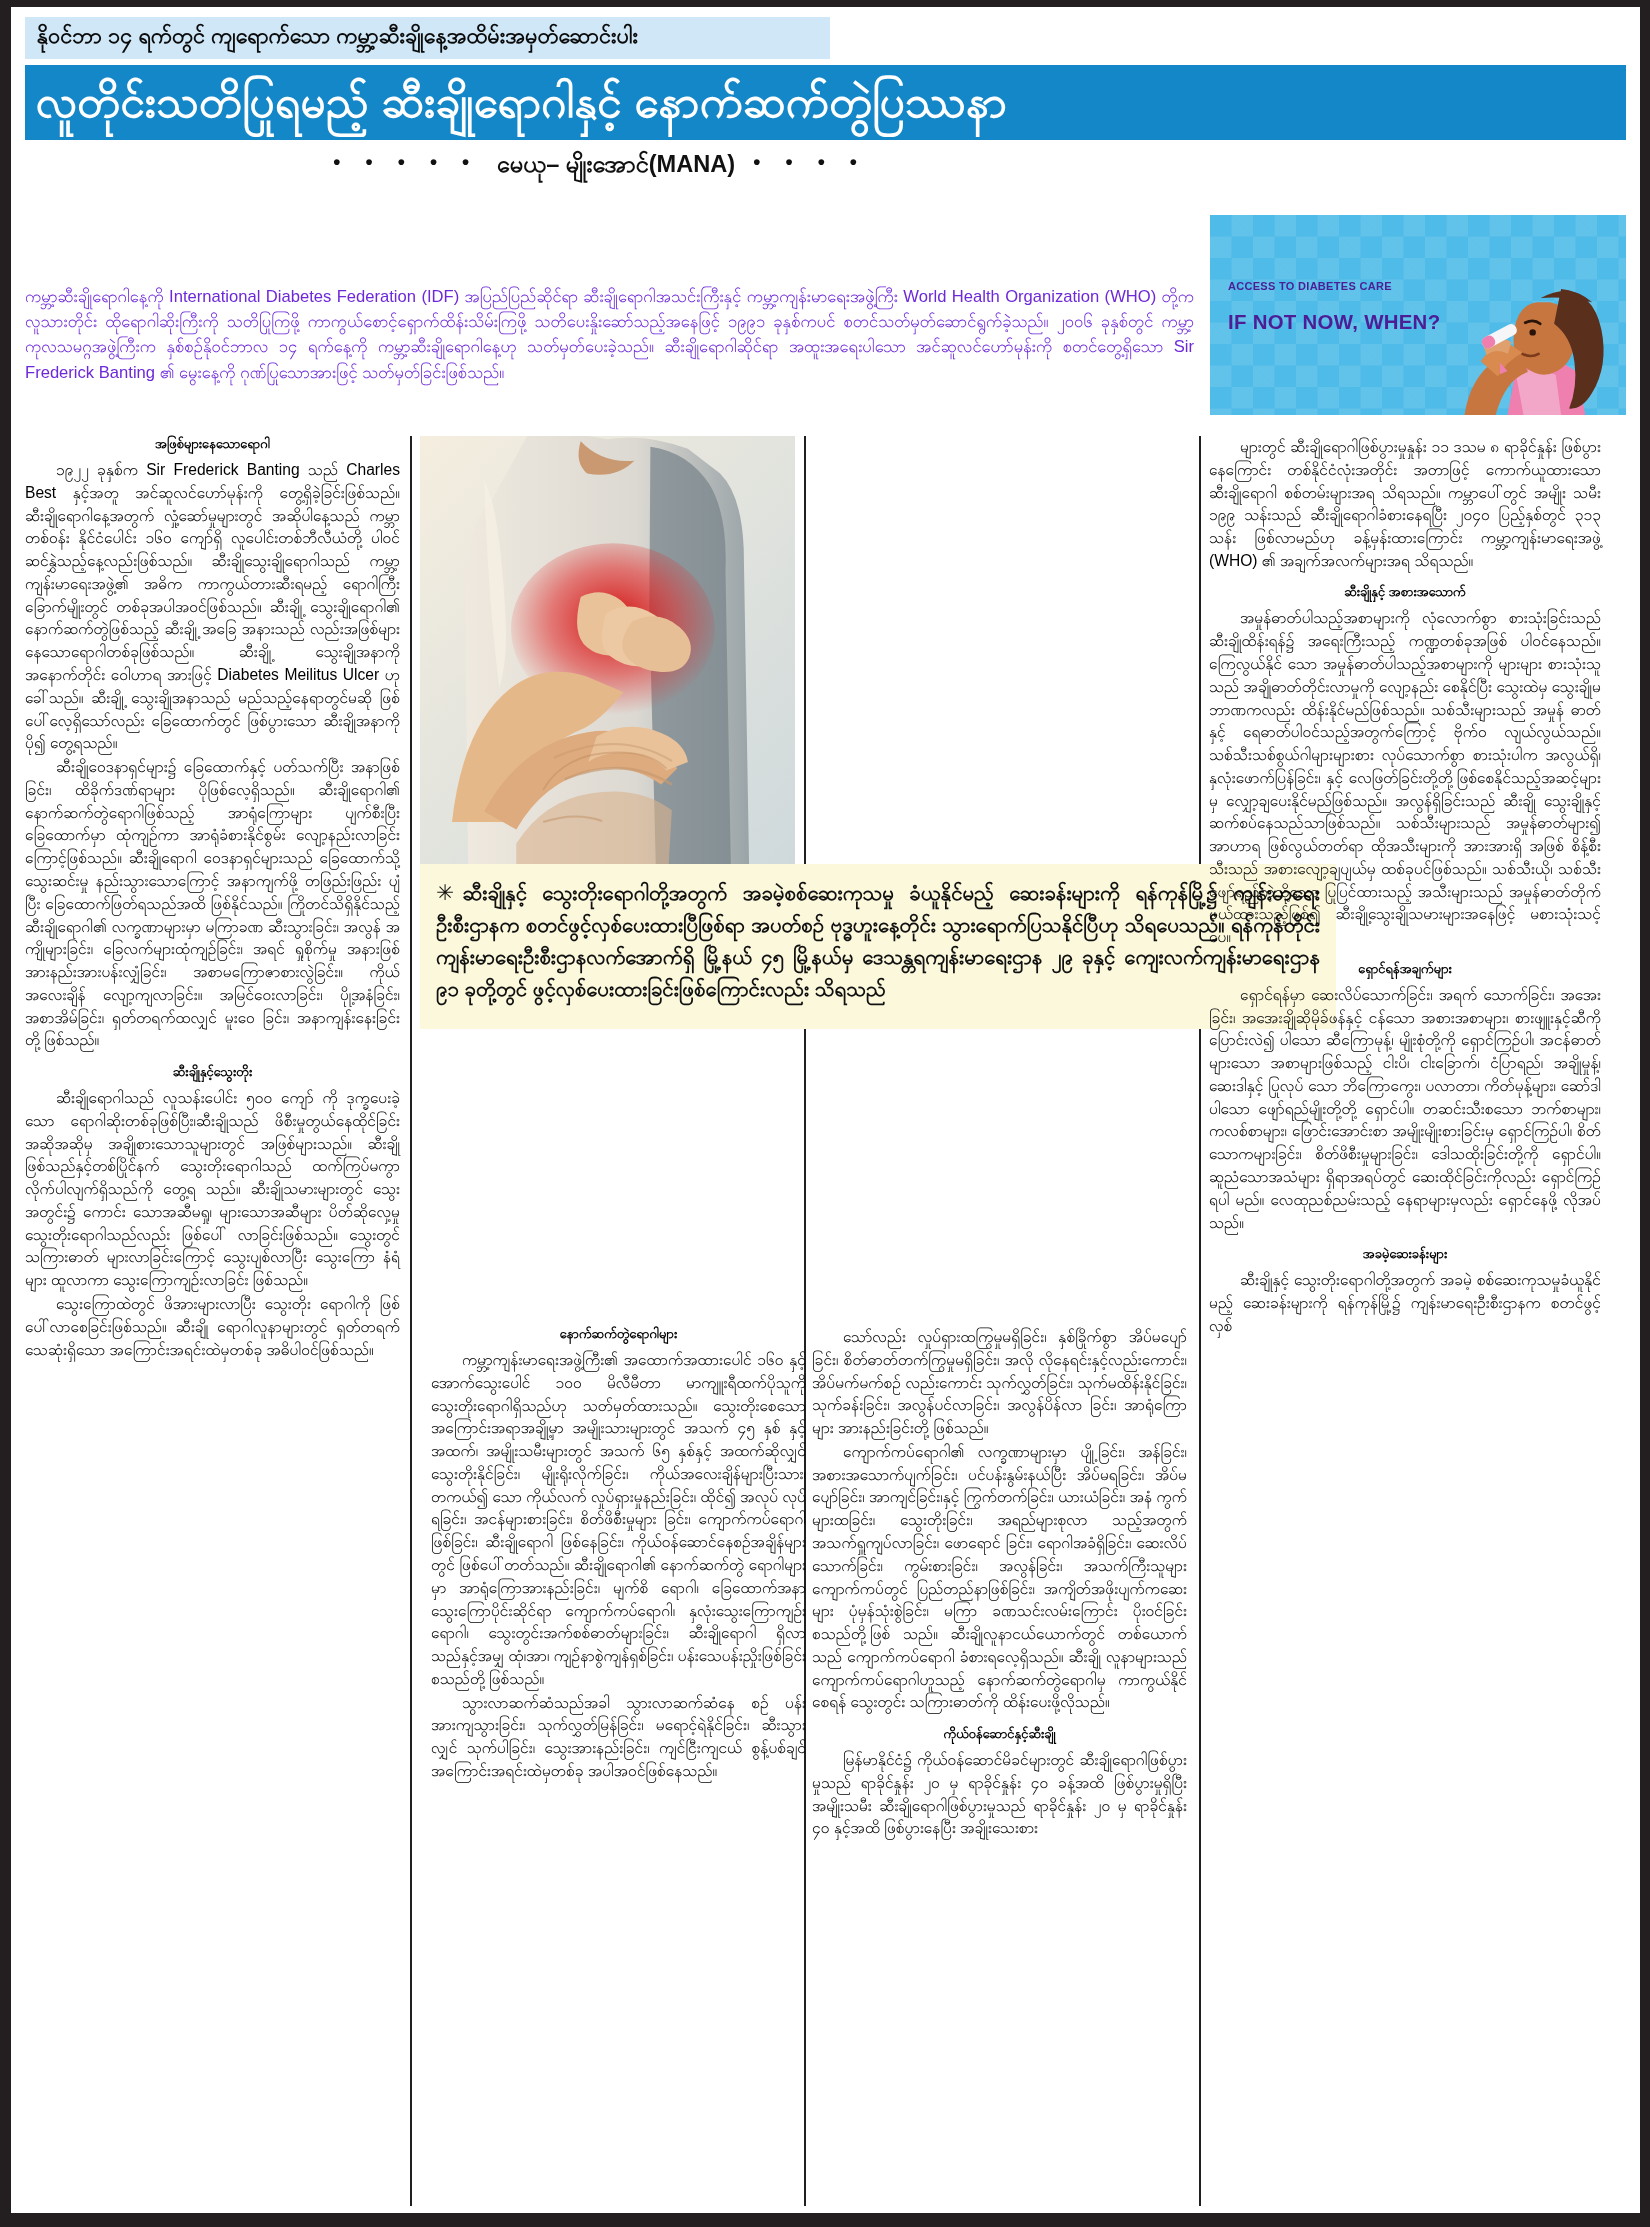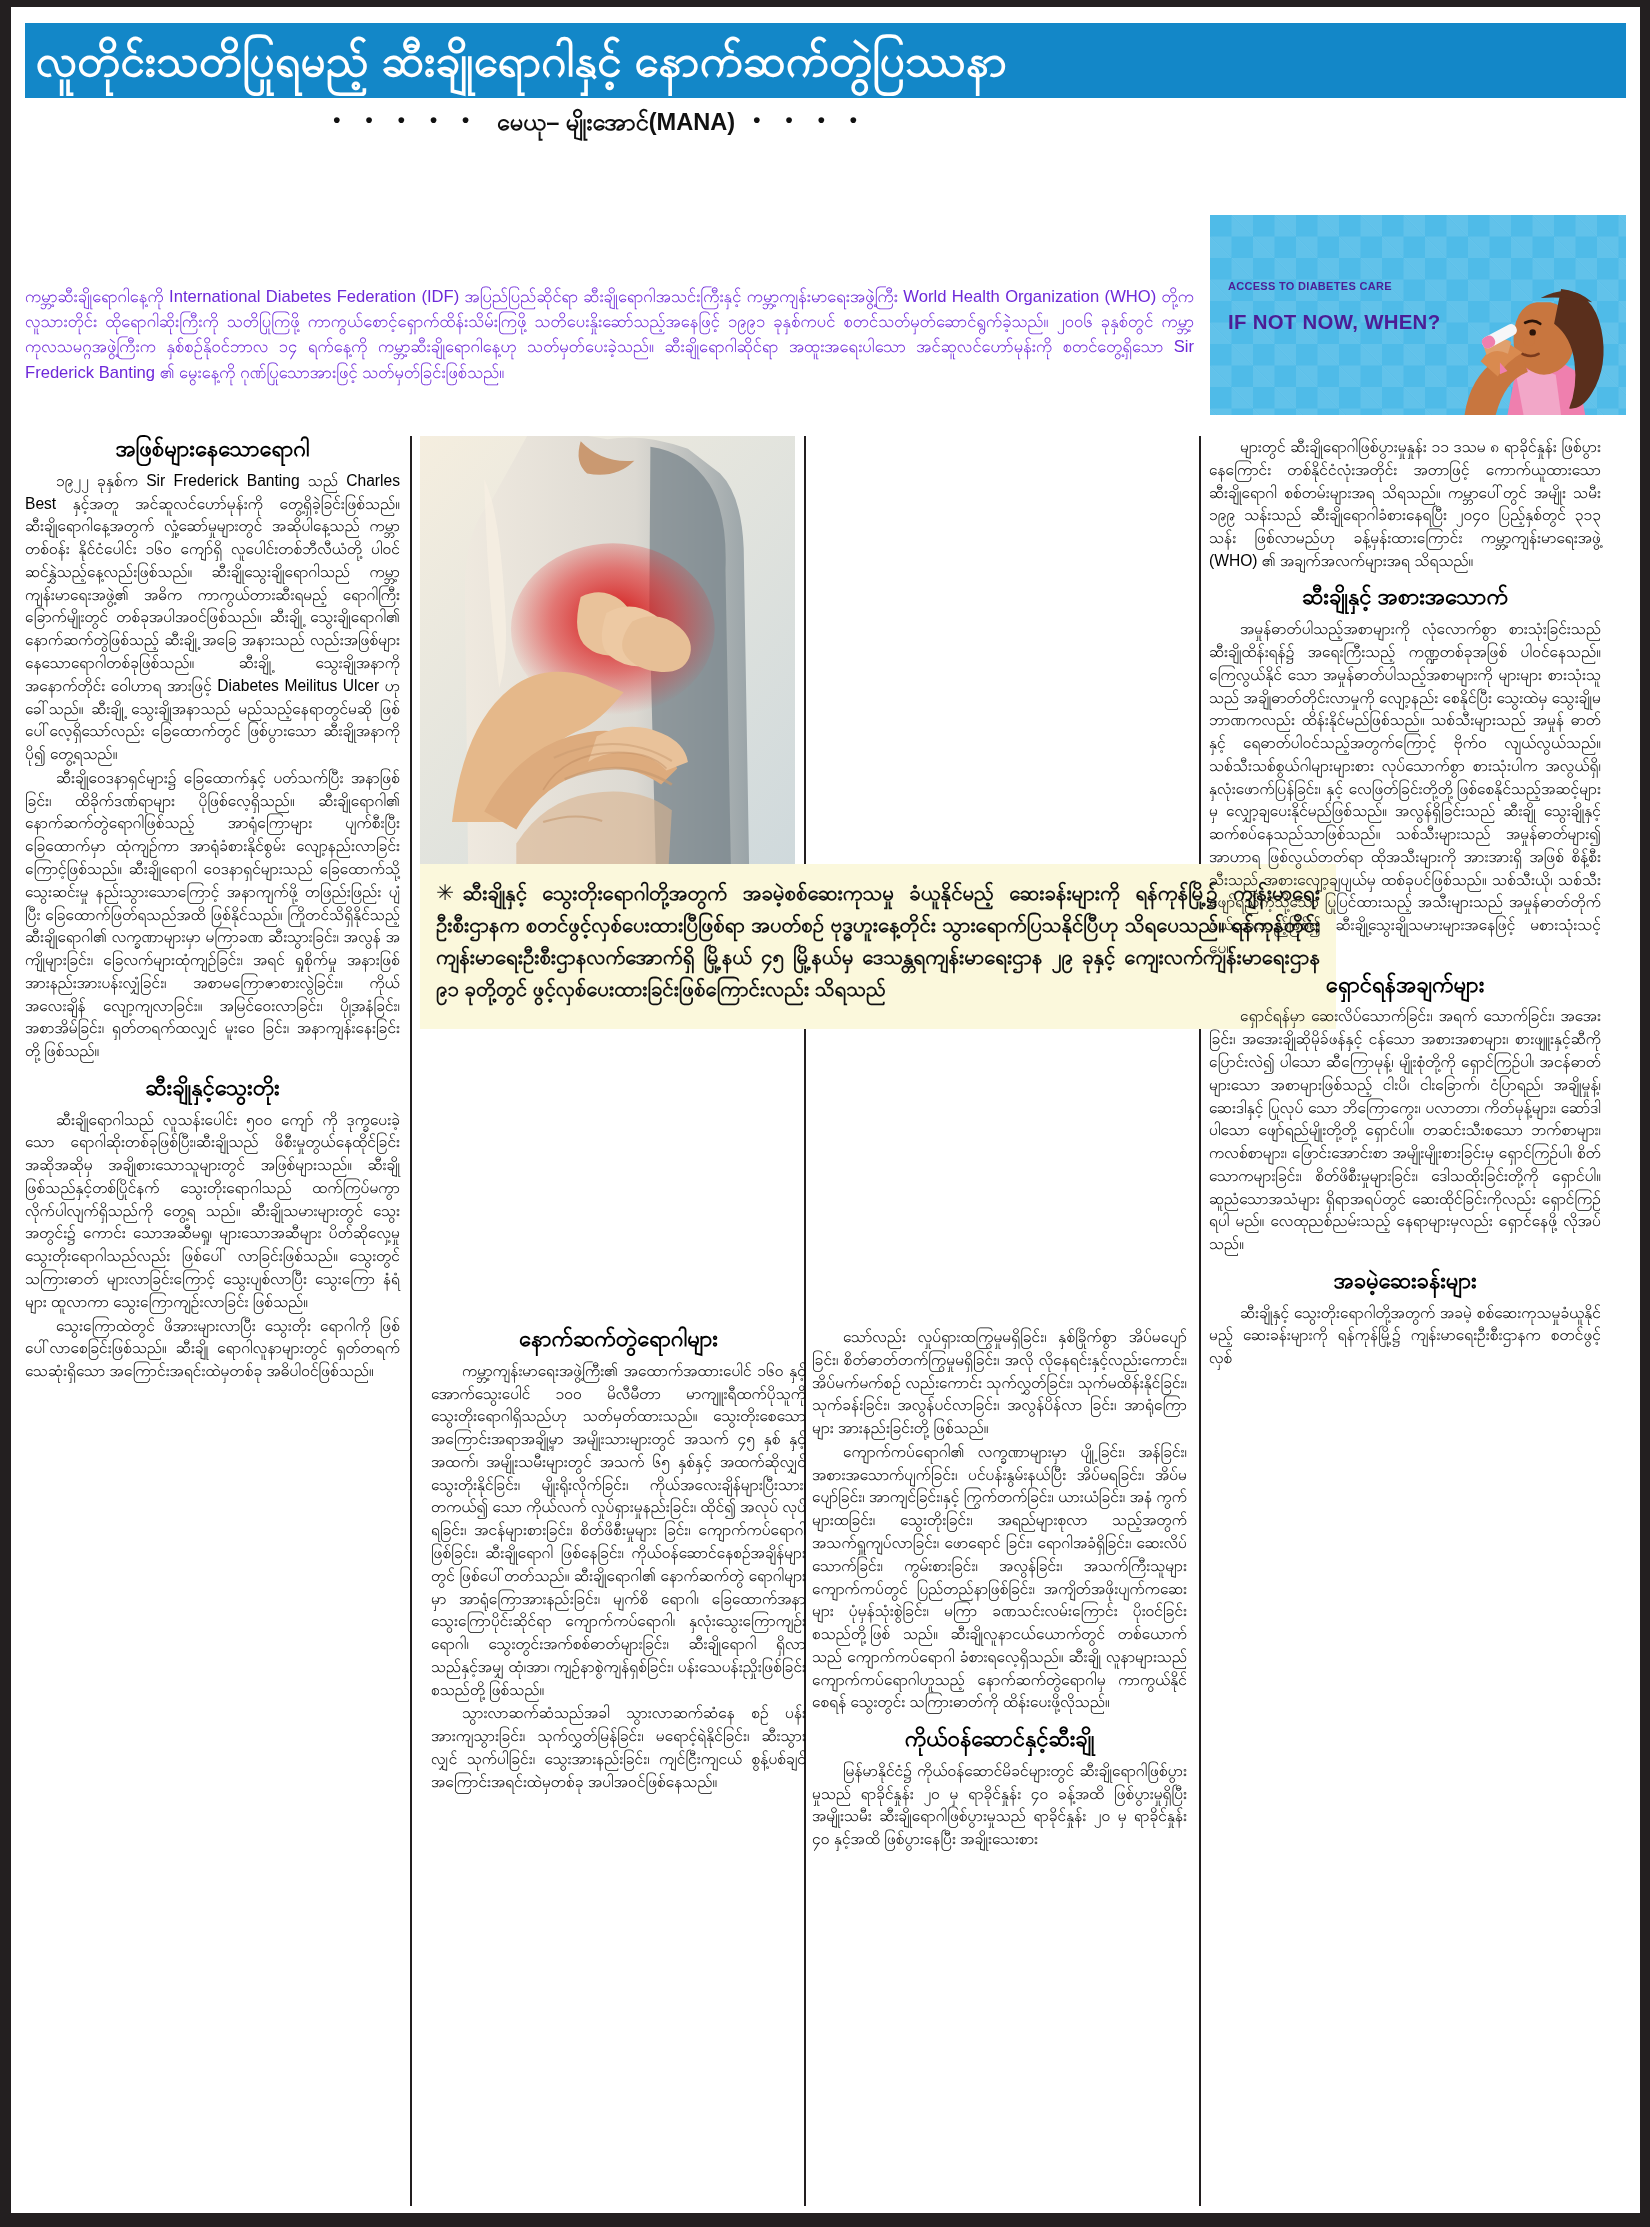--- a/index.html
+++ b/index.html
@@ -136,21 +136,21 @@
   }
   .c1{left:0;width:375px;}
   .c4{left:1184px;width:392px;}
 
   .col p{margin:0 0 0 0;text-indent:31px;}
   .col p + p{margin-top:1.1px;}
 
   .sub{
     display:block;
     text-align:center;
-    font-size:22px;
+    font-size:13px;
     font-weight:700;
     text-indent:0;
     margin:11.8px 0 7.5px 0;
     line-height:1.2;
   }
   .sub.first{margin-top:0;}
 
   
   .vrule{
     position:absolute;
@@ -196,20 +196,21 @@
   }
   .b2{left:406px;width:375px;}
   .b3{left:787px;width:375px;}
 </style>
 </head>
 <body>
 
 <div class="page">
   <div class="inner">
 
+    <div class="kicker">နိုဝင်ဘာ ၁၄ ရက်တွင် ကျရောက်သော ကမ္ဘာ့ဆီးချိုနေ့အထိမ်းအမှတ်ဆောင်းပါး</div>
 
     <div class="headline-bar">
       <h1>လူတိုင်းသတိပြုရမည့် ဆီးချိုရောဂါနှင့် နောက်ဆက်တွဲပြဿနာ</h1>
     </div>
 
     <div class="byline-row">
       <div class="byline">
         <span class="dots">• • • • •</span><span class="name">မေယု– မျိုးအောင်(MANA)</span><span class="dots">• • • •</span>
       </div>
     </div>

